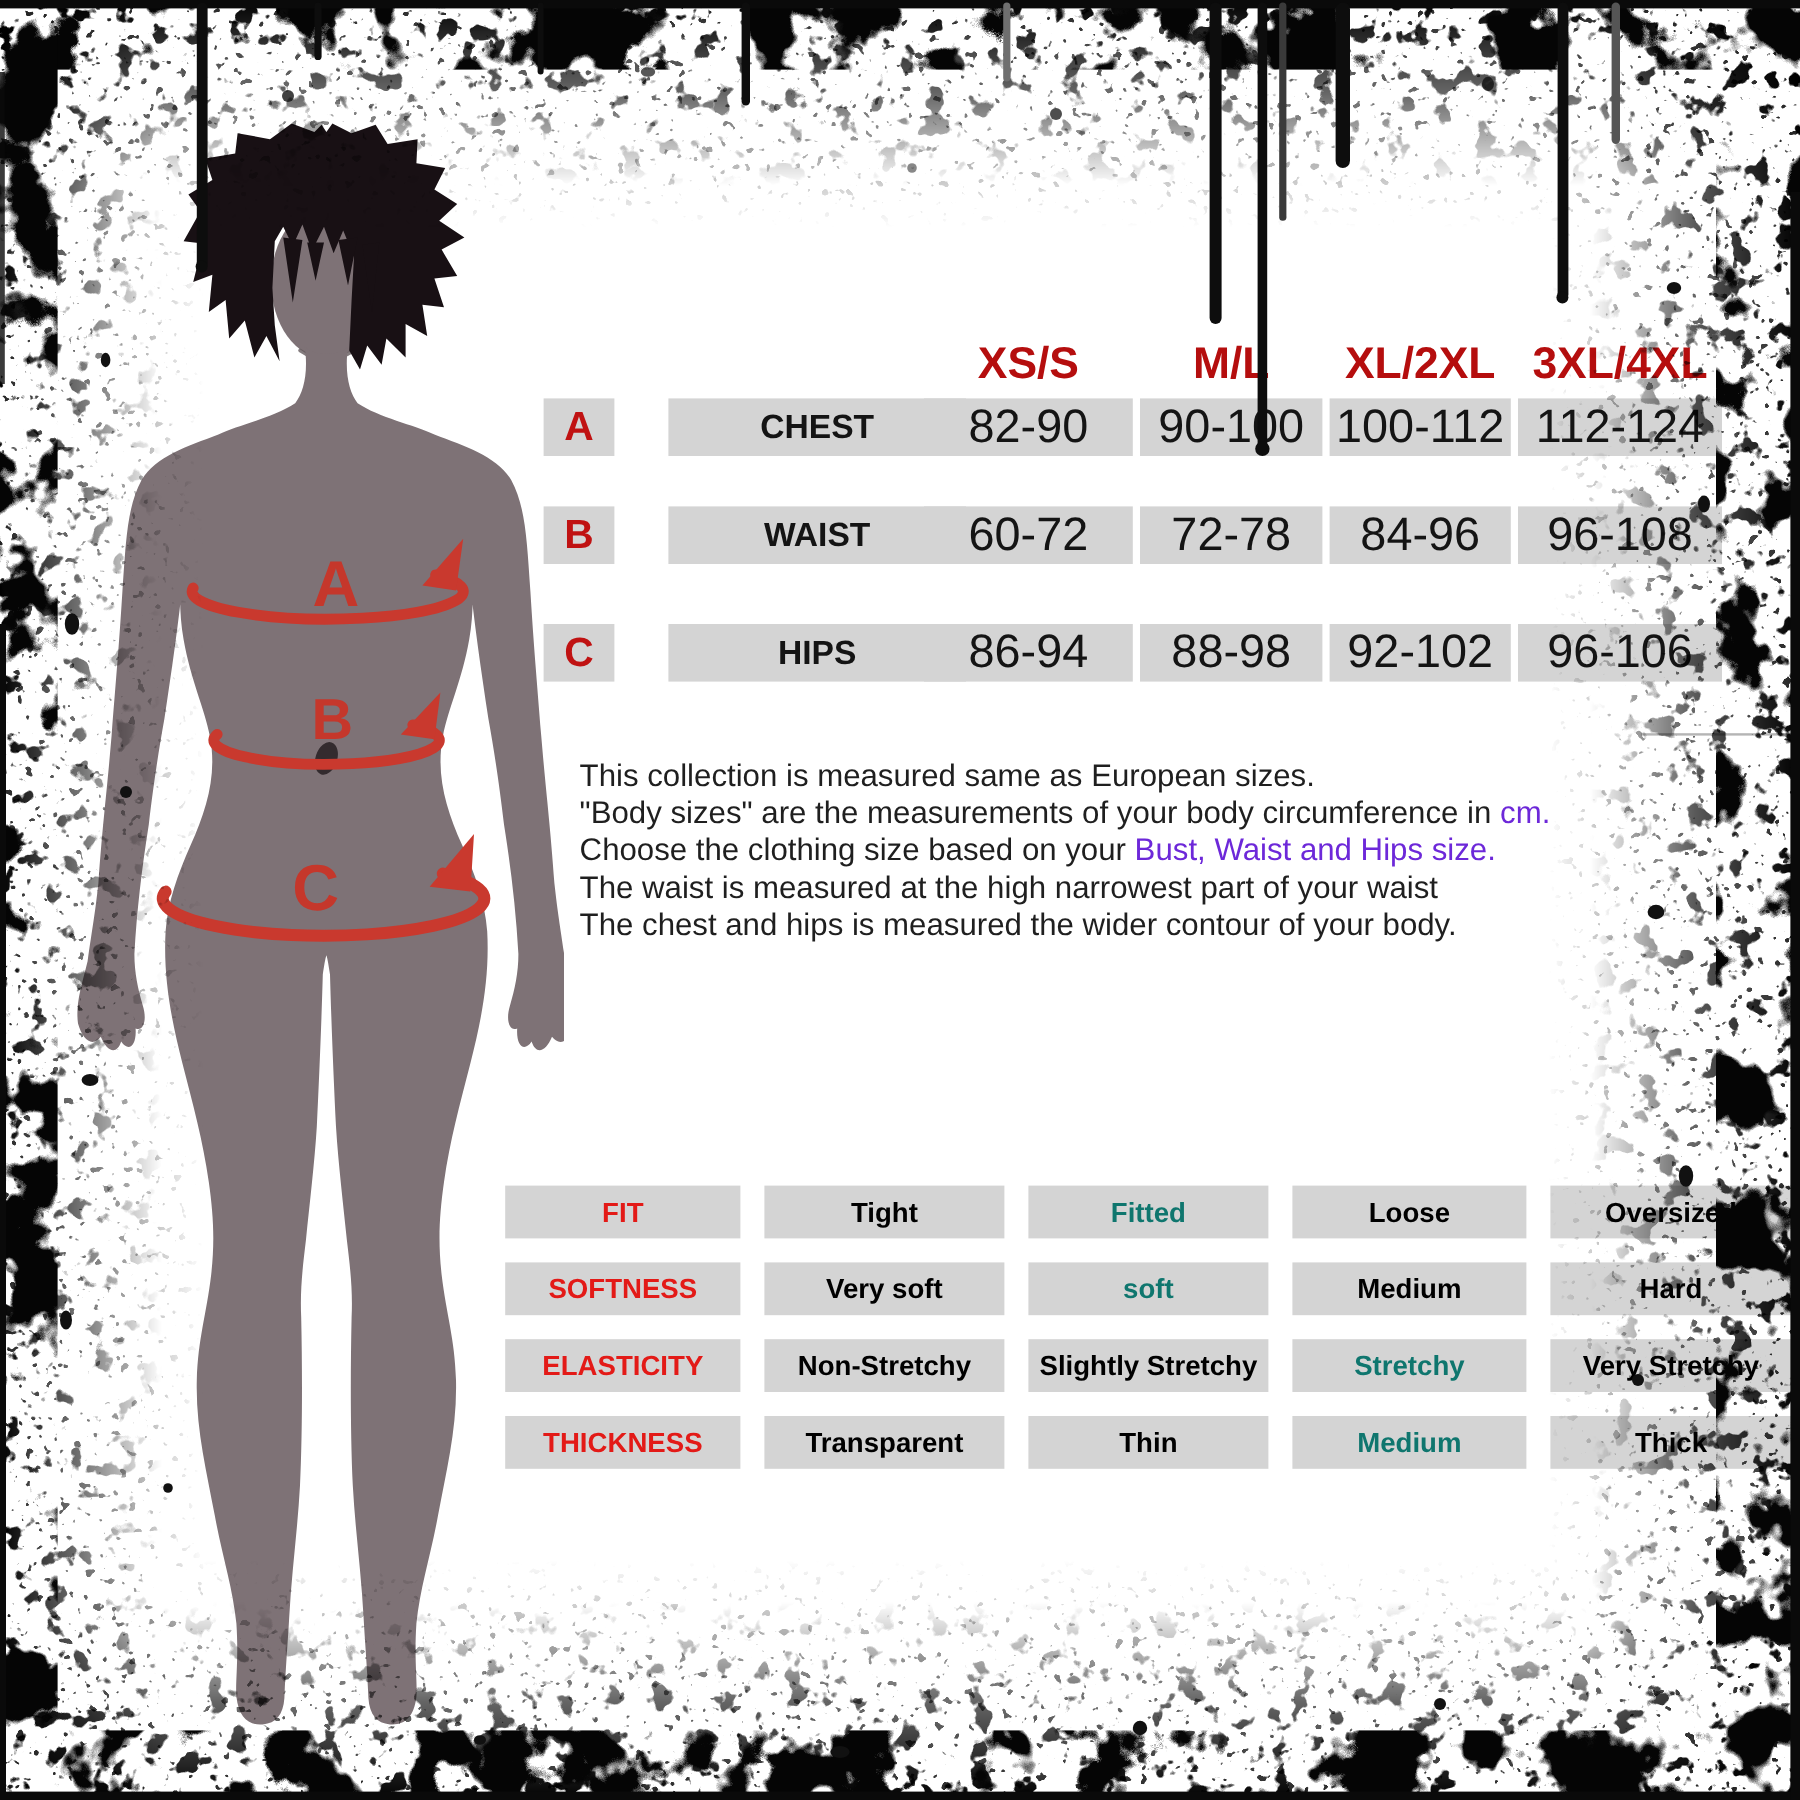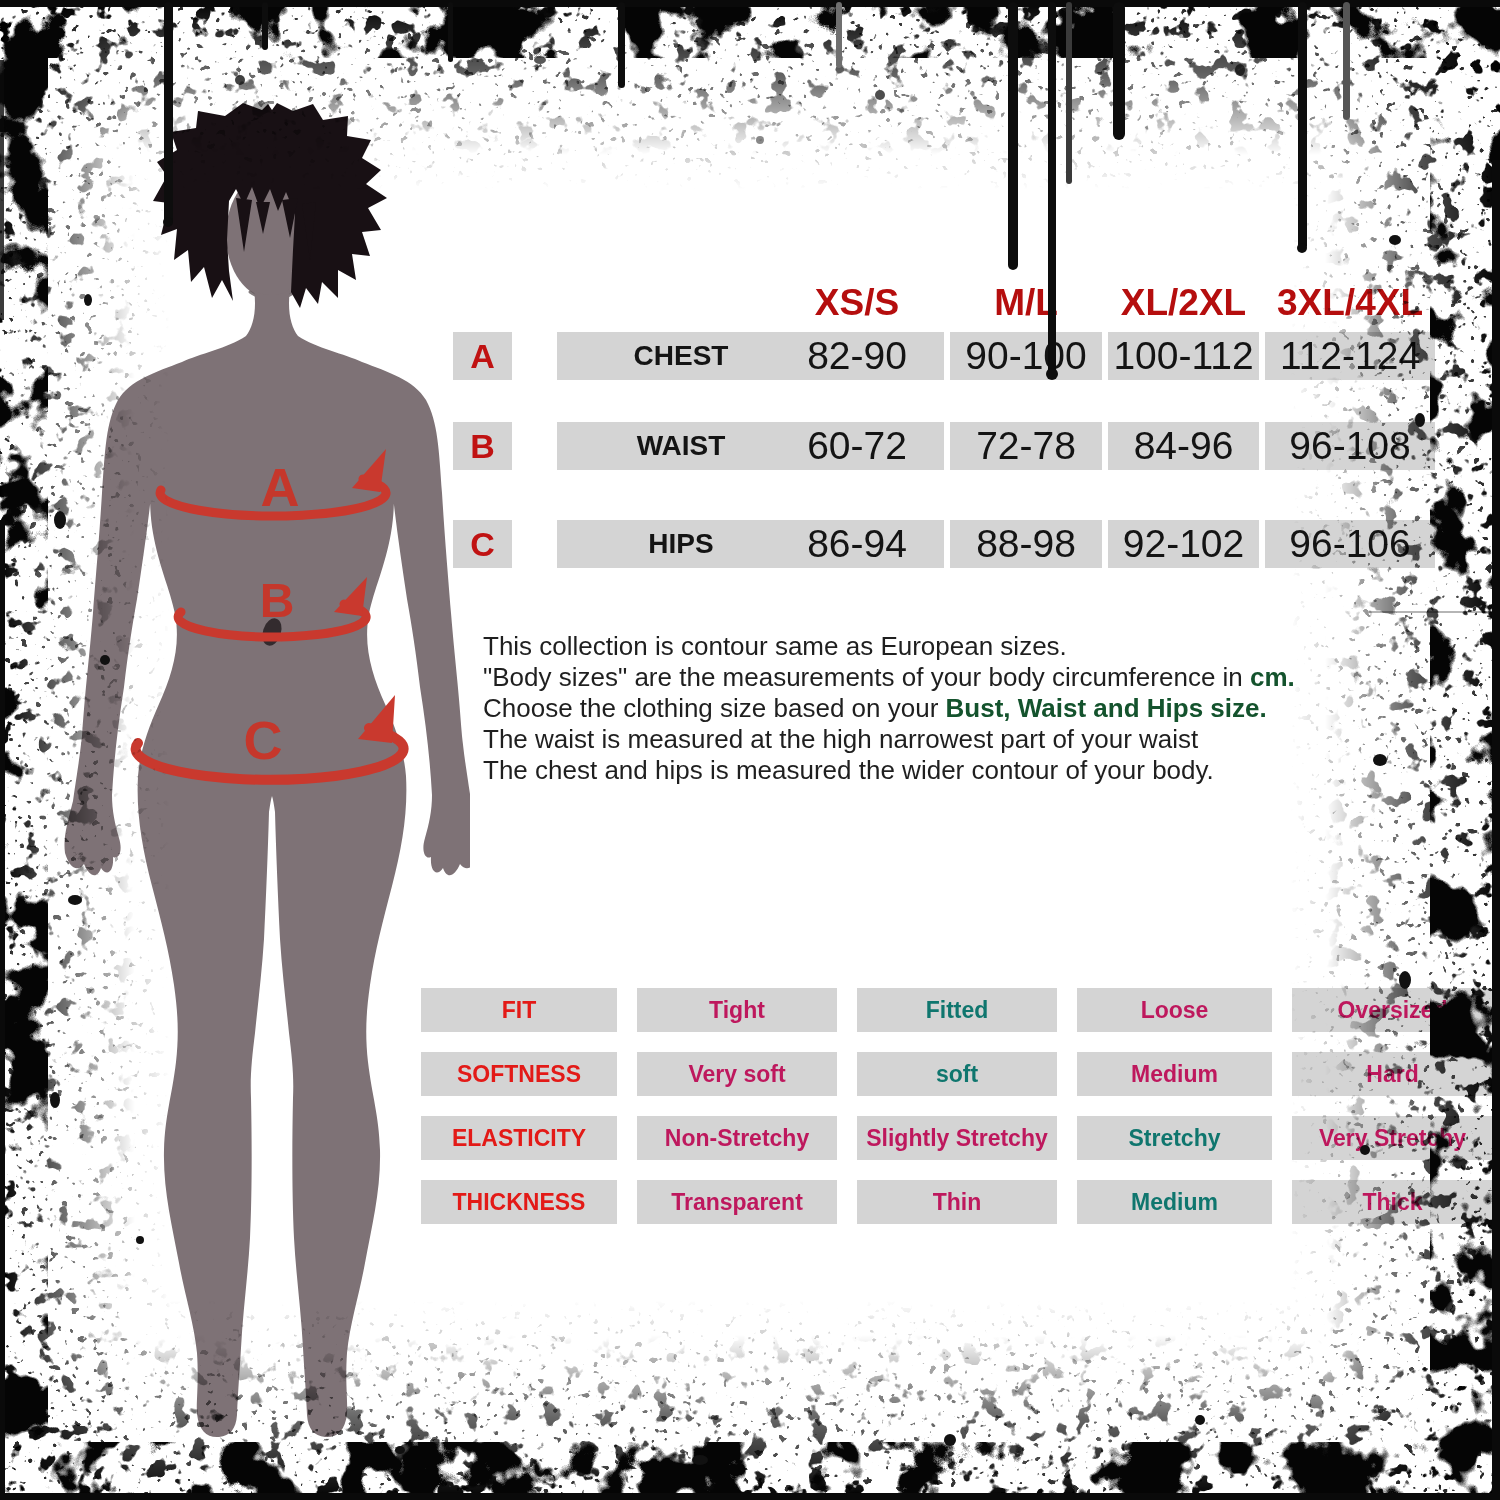--- a/index.html
+++ b/index.html
@@ -21,28 +21,28 @@
   .st-row .cell{position:absolute;top:0;height:48px;background:#d4d4d4;display:flex;align-items:center;justify-content:center;white-space:nowrap;}
   .row-a{top:56px;} .row-b{top:146px;} .row-c{top:244px;}
   .c-letter{left:0;width:59px;font-size:34px;font-weight:bold;color:#c01212;}
   .c-label{left:64px;width:248px;font-size:28px;font-weight:bold;color:#141414;margin-left:40px;}
   .c-v1{left:317px;width:174px;} .c-v2{left:497px;width:152px;}
   .c-v3{left:655px;width:151px;} .c-v4{left:812px;width:170px;}
   .st-row .val{font-size:39px;color:#141414;font-weight:normal;}
 
   
   .notes{position:absolute;left:483px;top:631px;z-index:2;font-size:26px;line-height:31px;color:#1f1f1f;white-space:nowrap;}
-  .notes .red{color:#14532d;font-weight:bold;}
+  .notes .red{color:#6d28d9;}
 
   
   .attr-table{position:absolute;left:421px;top:988px;z-index:2;display:grid;
               grid-template-columns:196px 200px 200px 195px 201px;
               column-gap:5px;row-gap:3px;grid-auto-rows:44px;gap:20px;}
   .attr-table .acell{background:#d4d4d4;display:flex;align-items:center;justify-content:center;
-                     font-size:23px;font-weight:bold;color:#be185d;white-space:nowrap;}
+                     font-size:23px;font-weight:bold;color:#000000;white-space:nowrap;}
   .attr-table .alabel{color:#e31a17;}
   .attr-table .accent{color:#0f766e;}
 
   .gray-line{position:absolute;left:1368px;top:611px;width:129px;height:2px;background:#b5b5b5;z-index:2;}
 
   
   .grunge{position:absolute;left:0;top:0;z-index:50;pointer-events:none;}
 </style>
 </head>
 <body>
@@ -141,21 +141,21 @@
       <span class="cell c-letter">C</span>
       <span class="cell c-label">HIPS</span>
       <span class="cell val c-v1">86-94</span>
       <span class="cell val c-v2">88-98</span>
       <span class="cell val c-v3">92-102</span>
       <span class="cell val c-v4">96-106</span>
     </div>
   </div>
 
   <div class="notes">
-    <div><span>This collection is contour same as European sizes.</span></div>
+    <div><span>This collection is measured same as European sizes.</span></div>
     <div><span>"Body sizes" are the measurements of your body circumference in </span><span class="red">cm.</span></div>
     <div><span>Choose the clothing size based on your </span><span class="red">Bust, Waist and Hips size.</span></div>
     <div><span>The waist is measured at the high narrowest part of your waist</span></div>
     <div><span>The chest and hips is measured the wider contour of your body.</span></div>
   </div>
 
   <div class="gray-line"></div>
 
   <div class="attr-table">
     <div class="acell alabel">FIT</div>

